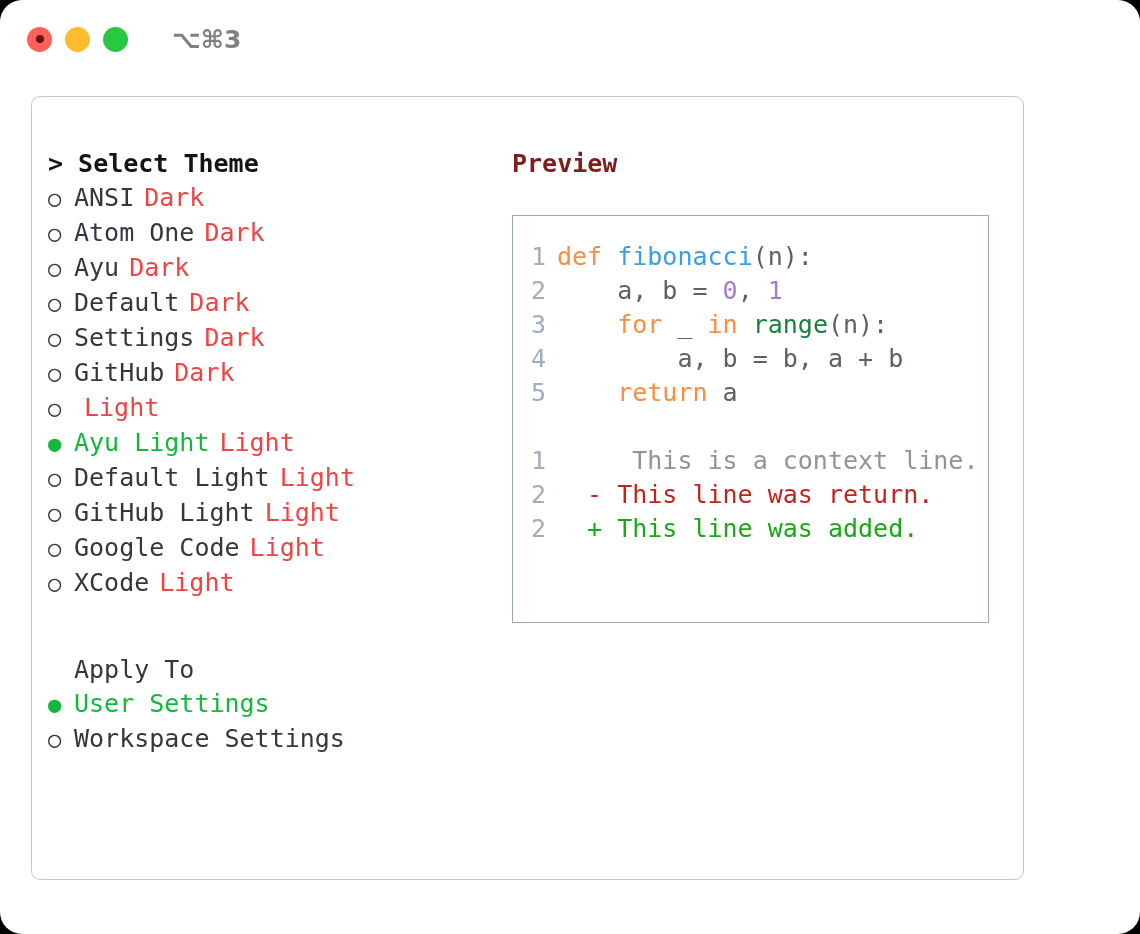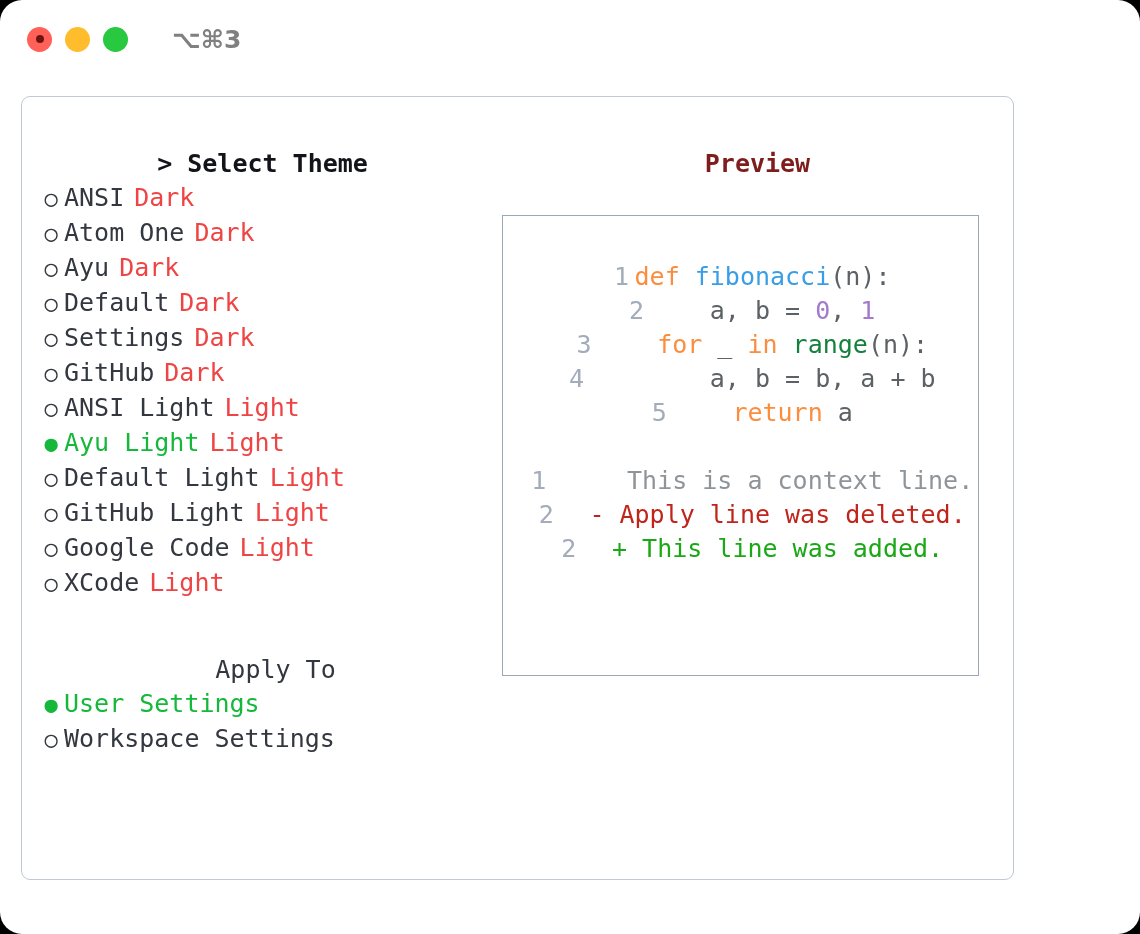--- a/index.html
+++ b/index.html
@@ -62,29 +62,28 @@
     font-size: 25px;
     font-weight: bold;
     color: #808080;
     letter-spacing: 0px;
     font-family: "DejaVu Sans", "Liberation Sans", sans-serif;
   }
 
   
   #main-panel {
     position: absolute;
-    left: 21px;
+    left: 31px;
     top: 96px;
     width: 993px;
     height: 784px;
     border: 1px solid #c0c8d4;
     border-radius: 9px;
     background: #ffffff;
     box-sizing: border-box;
-    text-align: center;
   }
 
   .panel-columns {
     display: flex;
     padding: 0;
     height: 100%;
   }
   #left-column {
     width: 465px;
     padding: 50px 0 0 16px;
@@ -147,25 +146,25 @@
   
   #preview-title {
     font-size: 25px;
     font-weight: bold;
     color: #7f1d1d;
     line-height: 34px;
   }
   #code-box {
     margin-top: 34px;
     width: 477px;
-    height: 461px;
+    height: 408px;
     border: 1px solid #9aa8bc;
     background: #ffffff;
     box-sizing: border-box;
-    padding: 44px 0 0 18px;
+    padding: 24px 0 0 18px;
   }
   .code-line {
     font-size: 25px;
     line-height: 34px;
     white-space: pre;
   }
   .lineno {
     color: #a3acbb;
     display: inline-block;
     width: 26px;
@@ -202,21 +201,21 @@
 
       <div id="left-column">
         <div class="section-header">&gt; Select Theme</div>
         <div id="theme-list">
             <div class="list-row"><span class="bullet">○</span><span class="row-label">ANSI</span><span class="row-tag">Dark</span></div>
             <div class="list-row"><span class="bullet">○</span><span class="row-label">Atom One</span><span class="row-tag">Dark</span></div>
             <div class="list-row"><span class="bullet">○</span><span class="row-label">Ayu</span><span class="row-tag">Dark</span></div>
             <div class="list-row"><span class="bullet">○</span><span class="row-label">Default</span><span class="row-tag">Dark</span></div>
             <div class="list-row"><span class="bullet">○</span><span class="row-label">Settings</span><span class="row-tag">Dark</span></div>
             <div class="list-row"><span class="bullet">○</span><span class="row-label">GitHub</span><span class="row-tag">Dark</span></div>
-            <div class="list-row"><span class="bullet">○</span><span class="row-label">ANSI Light</span><span class="row-tag">Light</span></div>
+            <div class="list-row"><span class="bullet">○</span><span class="row-tag">Light</span></div>
             <div class="list-row selected"><span class="bullet">●</span><span class="row-label">Ayu Light</span><span class="row-tag">Light</span></div>
             <div class="list-row"><span class="bullet">○</span><span class="row-label">Default Light</span><span class="row-tag">Light</span></div>
             <div class="list-row"><span class="bullet">○</span><span class="row-label">GitHub Light</span><span class="row-tag">Light</span></div>
             <div class="list-row"><span class="bullet">○</span><span class="row-label">Google Code</span><span class="row-tag">Light</span></div>
             <div class="list-row"><span class="bullet">○</span><span class="row-label">XCode</span><span class="row-tag">Light</span></div>
           </div>
 
         <div id="apply-to-block">
           <div class="apply-header">Apply To</div>
           <div id="apply-list">
@@ -233,21 +232,21 @@
           <div id="code-lines">
               <div class="code-line"><span class="lineno">1</span><span class="tok-kw">def </span><span class="tok-fn">fibonacci</span><span class="tok-punc">(n):</span></div>
               <div class="code-line"><span class="lineno">2</span><span class="tok-txt">    a, b = </span><span class="tok-num">0</span><span class="tok-txt">, </span><span class="tok-num">1</span></div>
               <div class="code-line"><span class="lineno">3</span><span class="tok-txt">    </span><span class="tok-kw">for</span><span class="tok-txt"> _ </span><span class="tok-kw">in</span><span class="tok-txt"> </span><span class="tok-call">range</span><span class="tok-punc">(n):</span></div>
               <div class="code-line"><span class="lineno">4</span><span class="tok-txt">        a, b = b, a + b</span></div>
               <div class="code-line"><span class="lineno">5</span><span class="tok-txt">    </span><span class="tok-kw">return</span><span class="tok-txt"> a</span></div>
             </div>
           <div class="code-gap"></div>
           <div id="diff-lines">
               <div class="code-line"><span class="lineno">1</span><span class="diff-context">   </span><span class="diff-context">  This is a context line.</span></div>
-              <div class="code-line"><span class="lineno">2</span><span class="diff-del">  -</span><span class="diff-del"> Apply line was deleted.</span></div>
+              <div class="code-line"><span class="lineno">2</span><span class="diff-del">  -</span><span class="diff-del"> This line was return.</span></div>
               <div class="code-line"><span class="lineno">2</span><span class="diff-add">  +</span><span class="diff-add"> This line was added.</span></div>
             </div>
         </div>
       </div>
 
     </div>
   </div>
 </div>
 
 </body></html>

